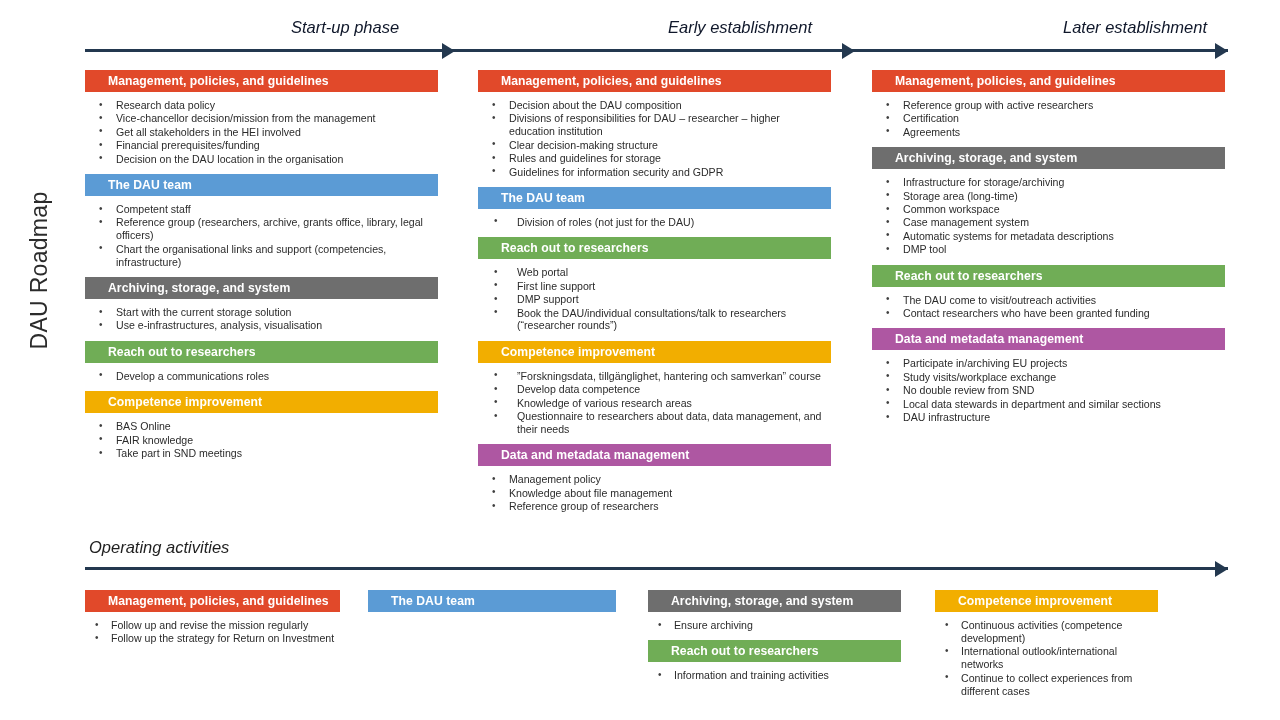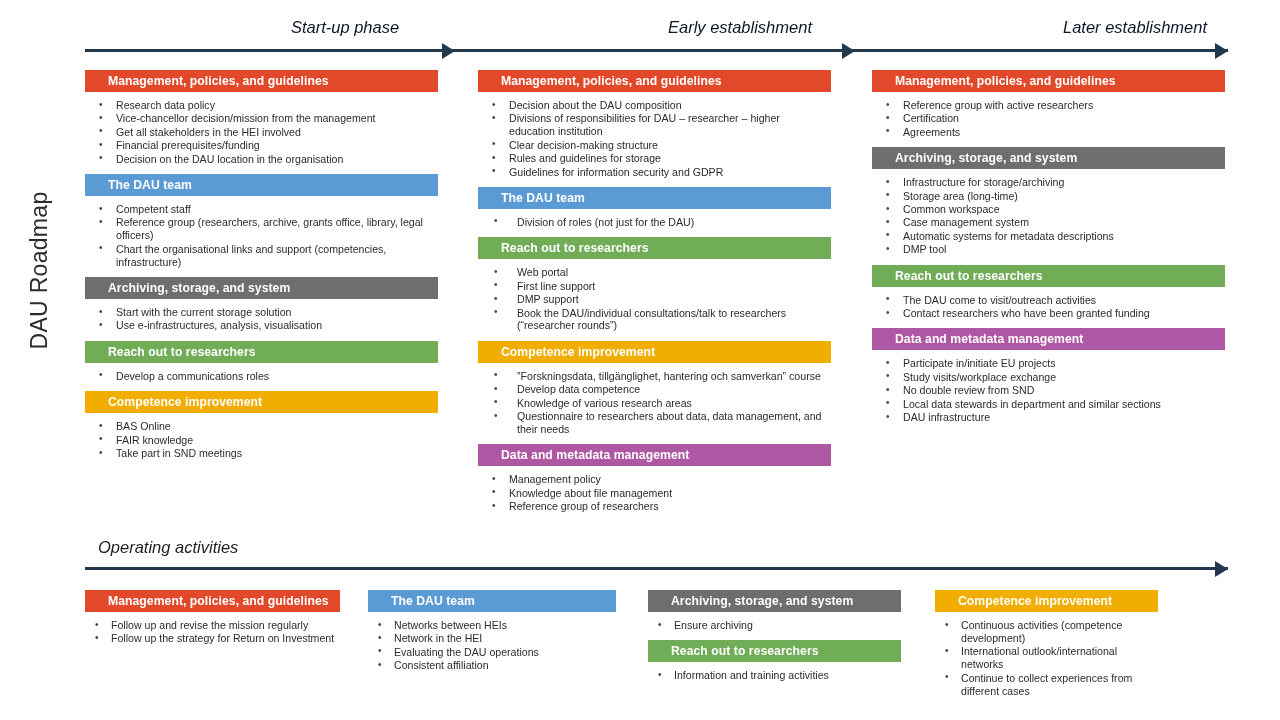--- a/index.html
+++ b/index.html
@@ -126,21 +126,21 @@
   
   #operating-band {
     position: absolute;
     left: 85px;
     top: 538px;
     width: 1143px;
     height: 36px;
   }
   #operating-label {
     position: absolute;
-    left: 13px;
+    left: 4px;
     top: 0px;
     font-style: italic;
     font-size: 16.5px;
     color: #1f1f1f;
     white-space: nowrap;
   }
   #timeline-bottom { top: 29px; width: 1143px; }
 
   .op-column {
     position: absolute;
@@ -279,21 +279,21 @@
     <div class="cat-block">
       <div class="cat-header" style="background: rgb(112, 173, 86);">Reach out to researchers</div>
       <ul class="cat-list">
         <li>The DAU  come to visit/outreach activities</li>
         <li>Contact researchers who have been granted funding</li>
       </ul>
     </div>
     <div class="cat-block">
       <div class="cat-header" style="background: rgb(174, 87, 162);">Data and metadata management</div>
       <ul class="cat-list">
-        <li>Participate in/initiate EU  projects</li>
+        <li>Participate in/archiving EU  projects</li>
         <li>Study visits/workplace exchange</li>
         <li>No double review from SND</li>
         <li>Local data stewards in department and similar sections</li>
         <li>DAU infrastructure</li>
       </ul>
     </div>
   </div>
 
 <div id="operating-band">
   <div id="operating-label">Operating activities</div>
@@ -306,26 +306,20 @@
       <div class="cat-header" style="background: rgb(225, 73, 42);">Management, policies, and guidelines</div>
       <ul class="cat-list">
         <li>Follow up and revise the mission regularly</li>
         <li>Follow up the strategy for Return on Investment</li>
       </ul>
     </div>
   </div>
 <div class="op-column" id="op-column-1">
     <div class="cat-block">
       <div class="cat-header" style="background: rgb(91, 155, 213);">The DAU team</div>
-      <ul class="cat-list">
-        <li>Networks between HEIs</li>
-        <li>Network in the HEI</li>
-        <li>Evaluating the DAU  operations</li>
-        <li>Consistent affiliation</li>
-      </ul>
     </div>
   </div>
 <div class="op-column" id="op-column-2">
     <div class="cat-block">
       <div class="cat-header" style="background: rgb(110, 110, 110);">Archiving,  storage, and system</div>
       <ul class="cat-list">
         <li>Ensure archiving</li>
       </ul>
     </div>
     <div class="cat-block">

